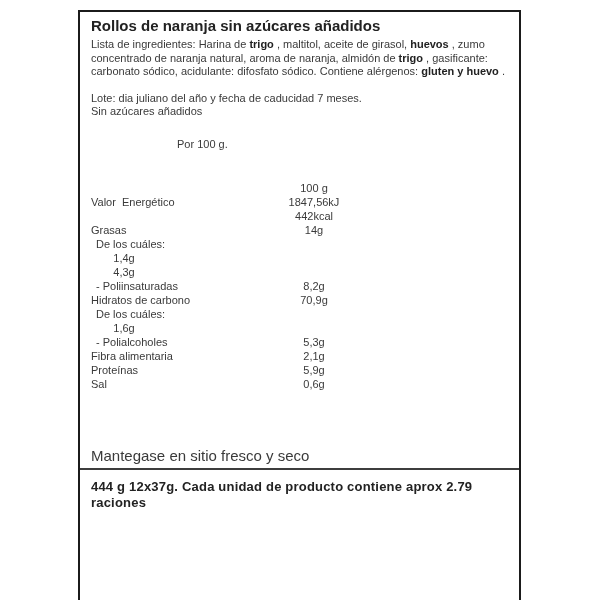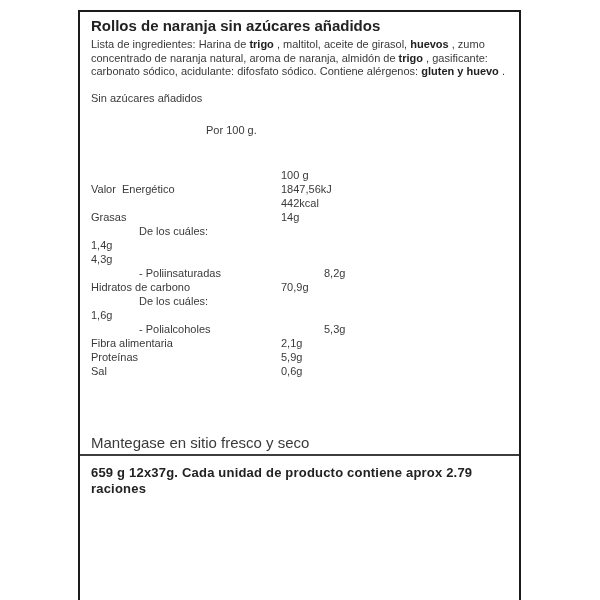--- a/index.html
+++ b/index.html
@@ -32,29 +32,29 @@
   }
   .ing {
     font-size: 11px;
     line-height: 13.5px;
     margin: 3px 0 0 0;
   }
   .b { font-weight: bold; color: #222222; }
   .lote-block { margin-top: 13px; font-size: 11px; line-height: 13.5px; }
   .per100 {
     margin-top: 19px;
-    margin-left: 115px;
+    margin-left: 86px;
     font-size: 11px;
     line-height: 13.5px;
   }
   .ntable { margin-top: 30px; font-size: 11px; }
   .trow { display: flex; height: 14px; line-height: 14px; }
   .lbl { width: 190px; white-space: pre; }
-  .lbl.ind { padding-left: 5px; width: 185px; margin-left: 43px; }
-  .val { width: 66px; text-align: left; white-space: pre; }
+  .lbl.ind { padding-left: 5px; width: 185px; }
+  .val { width: 66px; text-align: center; white-space: pre; }
   .val.hdr { padding-right: 9px; }
   .storage { margin-top: 58px; font-size: 15px; line-height: 13.5px; }
   .divider {
     margin: 5px -12px 0 -11px;
     border: none;
     border-top: 2px solid #3d3d3d;
     height: 0;
   }
   .pack {
     margin-top: 9px;
@@ -72,20 +72,21 @@
 
 <div class="sheet">
 
   <div class="title">Rollos de naranja sin azúcares añadidos</div>
 
   <p class="ing">
     <span>Lista de ingredientes: Harina de </span><span class="b">trigo</span><span> , maltitol, aceite de girasol, </span><span class="b">huevos</span><span> , zumo concentrado de naranja natural, aroma de naranja, almidón de </span><span class="b">trigo</span><span> , gasificante: carbonato sódico, acidulante: difosfato sódico. Contiene alérgenos: </span><span class="b">gluten y huevo</span><span> .</span>
   </p>
 
   <div class="lote-block">
+    <div>Lote: dia juliano del año y fecha de caducidad 7 meses.</div>
     <div>Sin azúcares añadidos</div>
   </div>
 
   <div class="per100">Por 100 g.</div>
 
   <div class="ntable">
     <div class="trow">
       <span class="lbl"></span>
       <span class="val hdr">100 g</span>
     </div>
@@ -141,16 +142,16 @@
     <div class="trow">
       <span class="lbl">Sal</span>
       <span class="val">0,6g</span>
     </div>
   </div>
 
   <div class="storage">Mantegase en sitio fresco y seco</div>
 
   <hr class="divider">
 
-  <div class="pack">659 g 12x37g.  Cada unidad de producto contiene aprox 2.79 raciones</div>
+  <div class="pack">444 g 12x37g.  Cada unidad de producto contiene aprox 2.79 raciones</div>
 
 
 </div>
 
 </body></html>

